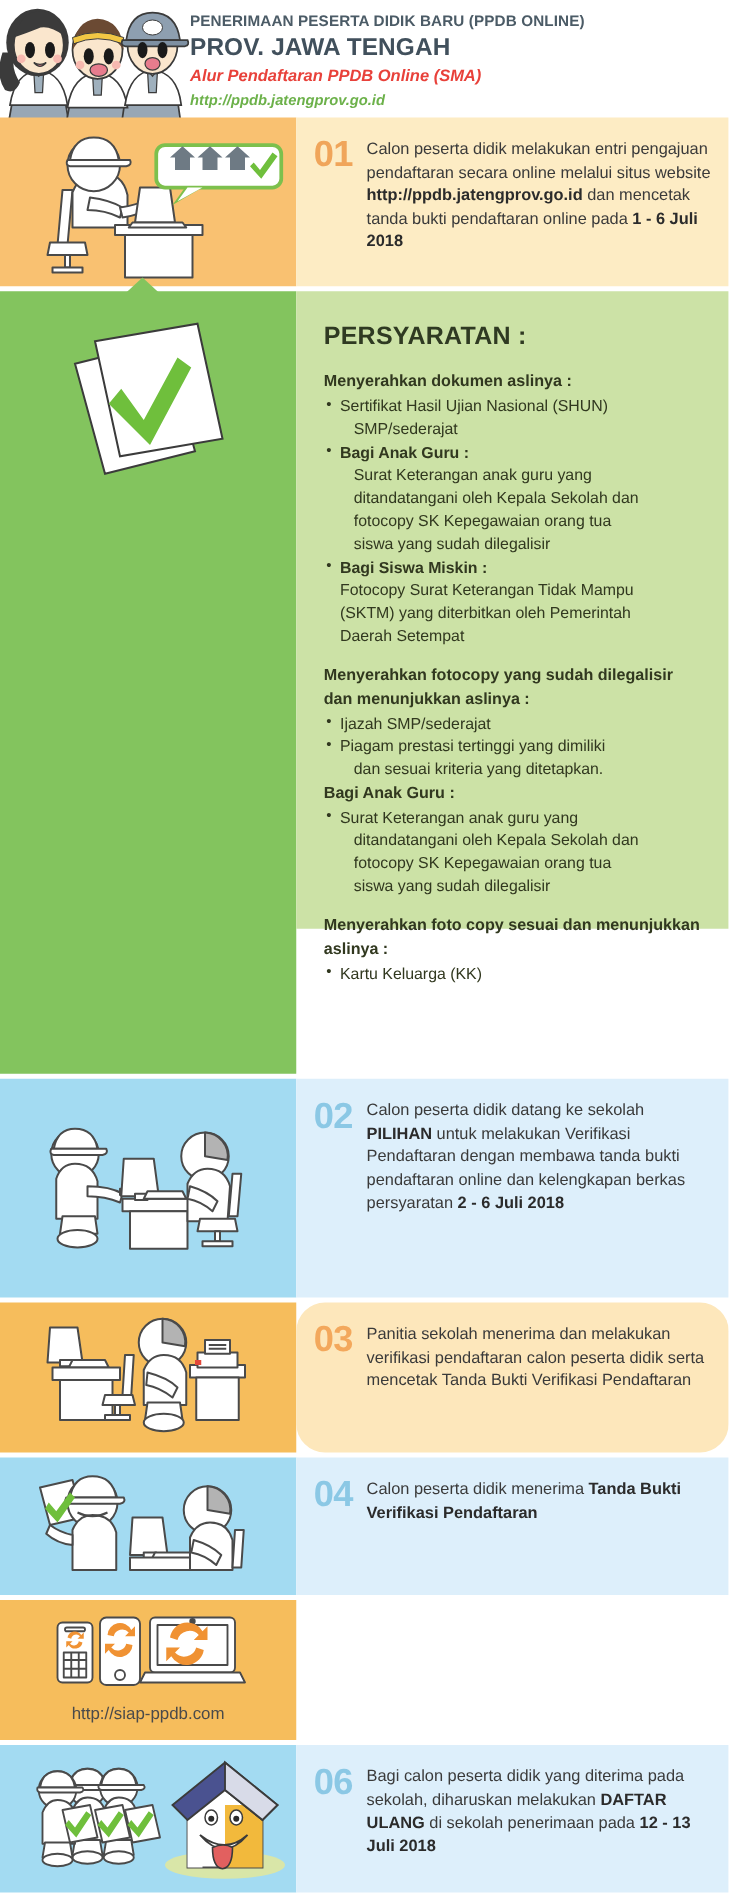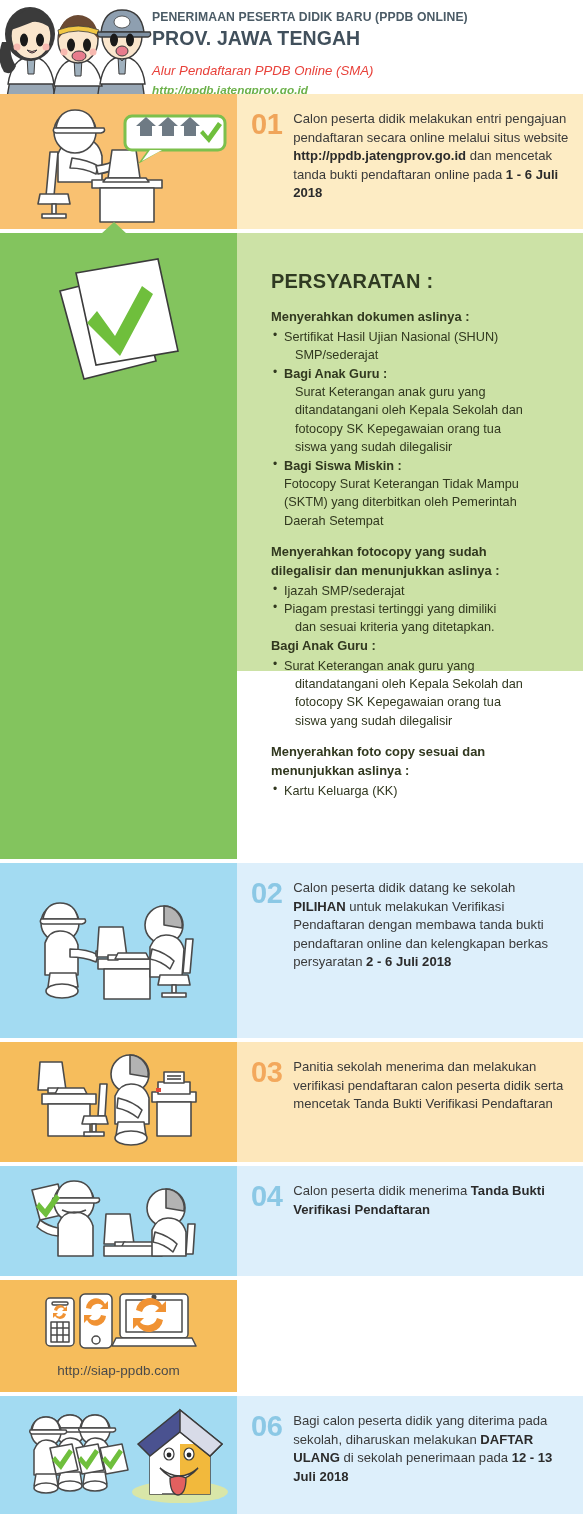--- a/index.html
+++ b/index.html
@@ -45,24 +45,24 @@
   .h-line2 {
     font-size: 19.5px;
     font-weight: bold;
     color: #41505c;
     line-height: 1.25;
     letter-spacing: 0.1px;
   }
   .h-line3 {
     font-size: 13.2px;
     font-style: italic;
-    font-weight: normal;
+    font-weight: bold;
     color: #e8413a;
     line-height: 1.5;
-    margin-top: 11px;
+    margin-top: 1px;
   }
   .h-line4 {
     font-size: 11.8px;
     font-style: italic;
     font-weight: bold;
     color: #6cb14a;
     line-height: 1.55;
   }
   .sma-badge {
     display: inline-block;
@@ -111,21 +111,21 @@
     color: #3a3a3a;
   }
   .step-body b { font-weight: bold; color: #2b2b2b; }
 
   
   .t-orange .pane-art { background: #f9c171; }
   .t-orange .pane-txt { background: #fdecc4; }
   .t-orange .step-num { color: #f0a55a; }
 
   .t-orange2 .pane-art { background: #f6bd5c; }
-  .t-orange2 .pane-txt { background: #fde7bb; }
+  .t-orange2 .pane-txt { background: #fde7bb; border-radius: 23px; }
   .t-orange2 .step-num { color: #f3a85c; }
 
   .t-blue .pane-art { background: #a3dbf2; }
   .t-blue .pane-txt { background: #ddeffb; }
   .t-blue .step-num { color: #8bc8e5; }
 
   .t-green .pane-art { background: #83c45e; }
   .t-green .pane-txt { background: #cce2a6; }
 
   
@@ -304,21 +304,21 @@
     <div class="arrow-up"></div>
     <div class="pane-art" style="height:626px">
       <svg class="art-svg" viewBox="0 0 237 626" preserveAspectRatio="xMidYMin meet" xmlns="http://www.w3.org/2000/svg">
         <g transform="translate(0,0)">
           <path d="M60 58 l72 -18 l24 88 l-72 18 z" fill="#ffffff" stroke="#3b3b3b" stroke-width="1.6"></path>
           <path d="M76 40 l82 -14 l20 92 l-82 14 z" fill="#ffffff" stroke="#3b3b3b" stroke-width="1.6"></path>
           <path d="M97 78 l18 25 l27 -50 l11 8 l-33 62 l-33 -33 z" fill="#6fbf3c"></path>
         </g>
       </svg>
     </div>
-    <div class="pane-txt" style="height:438px; padding:16px; display:block">
+    <div class="pane-txt" style="height:510px; padding:4px; display:block">
       <div class="req">
         <div class="req-title">PERSYARATAN :</div>
 
         <div class="req-head">Menyerahkan dokumen aslinya :</div>
         <ul class="req-list">
           <li>
             <span>Sertifikat Hasil Ujian Nasional (SHUN)</span><br>
             <span class="li-sub">SMP/sederajat</span>
           </li>
           <li>

